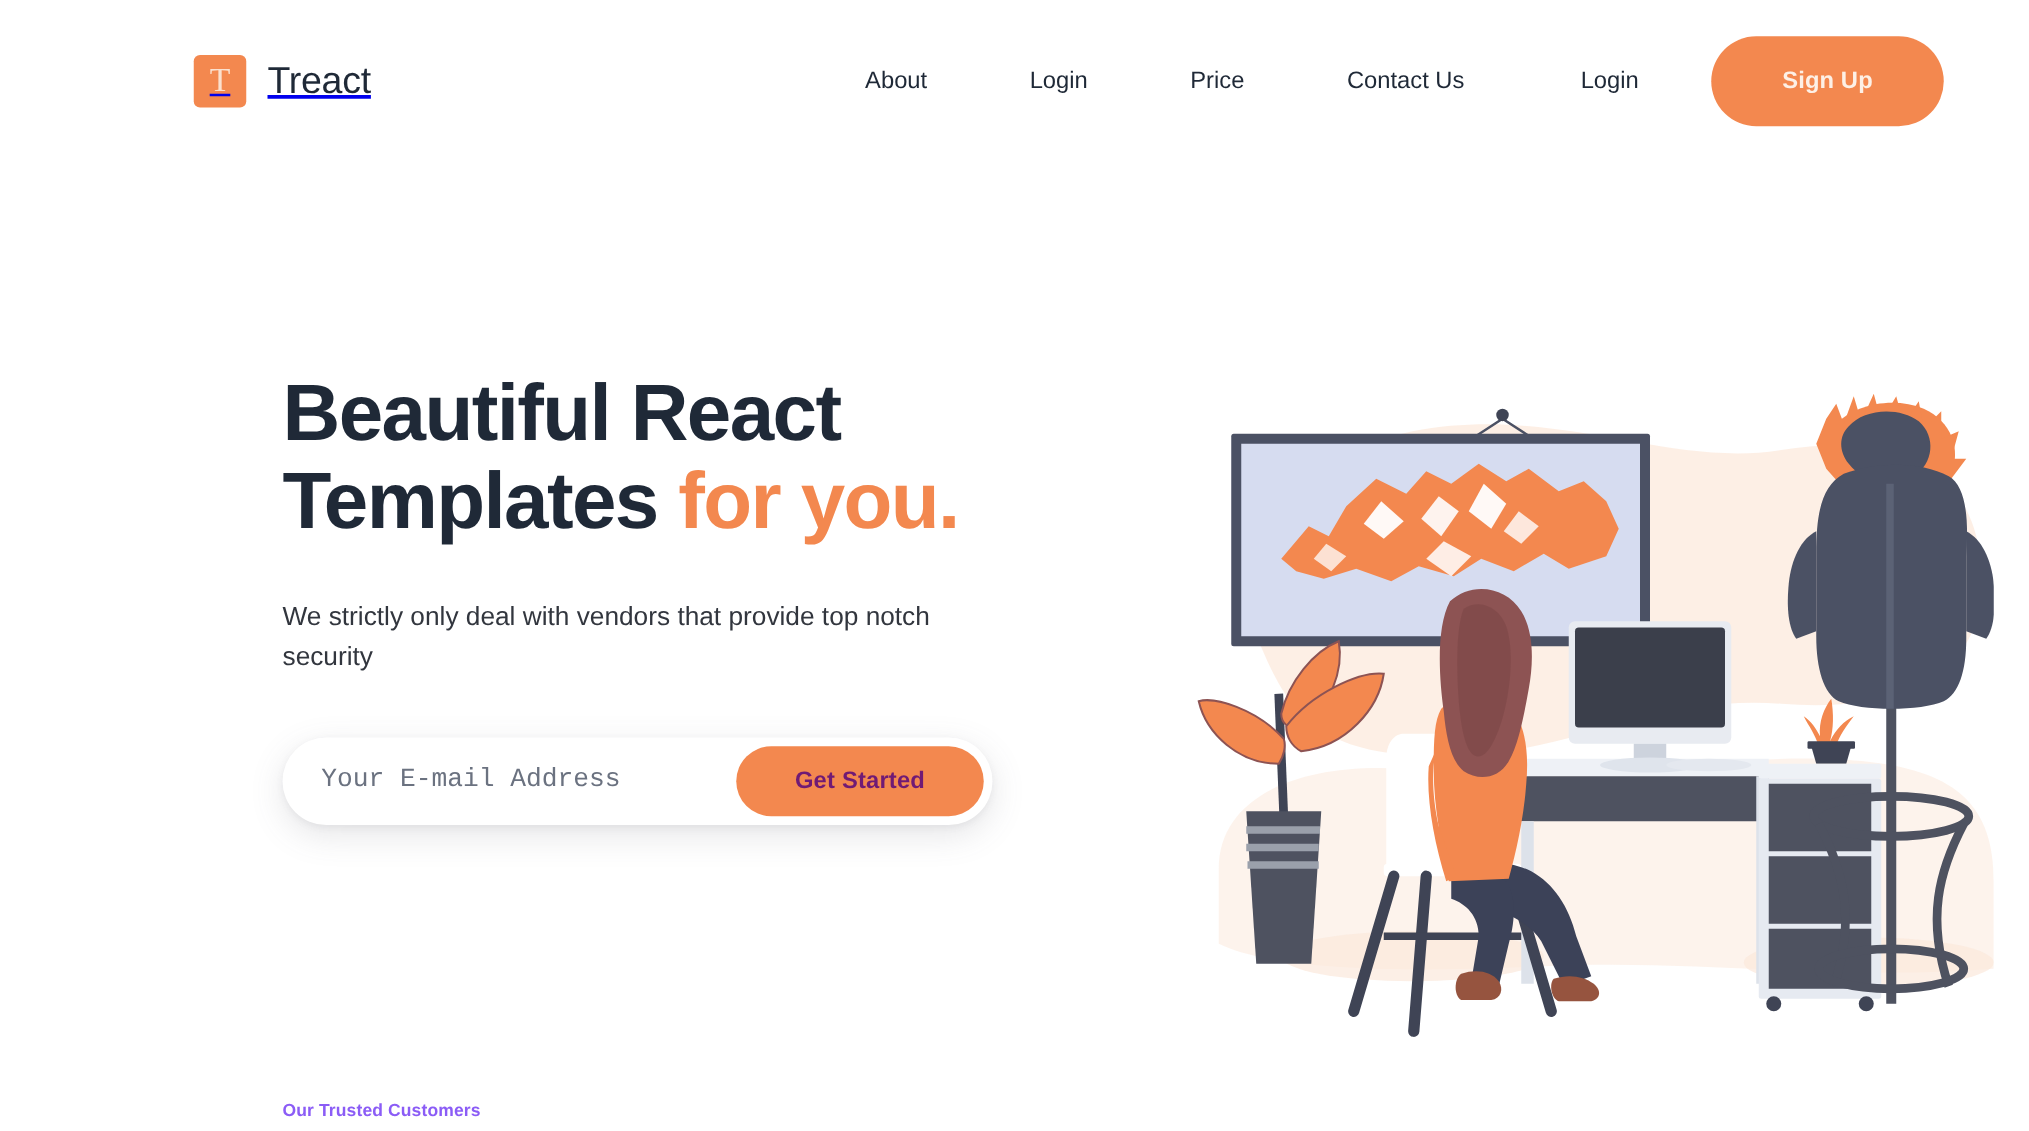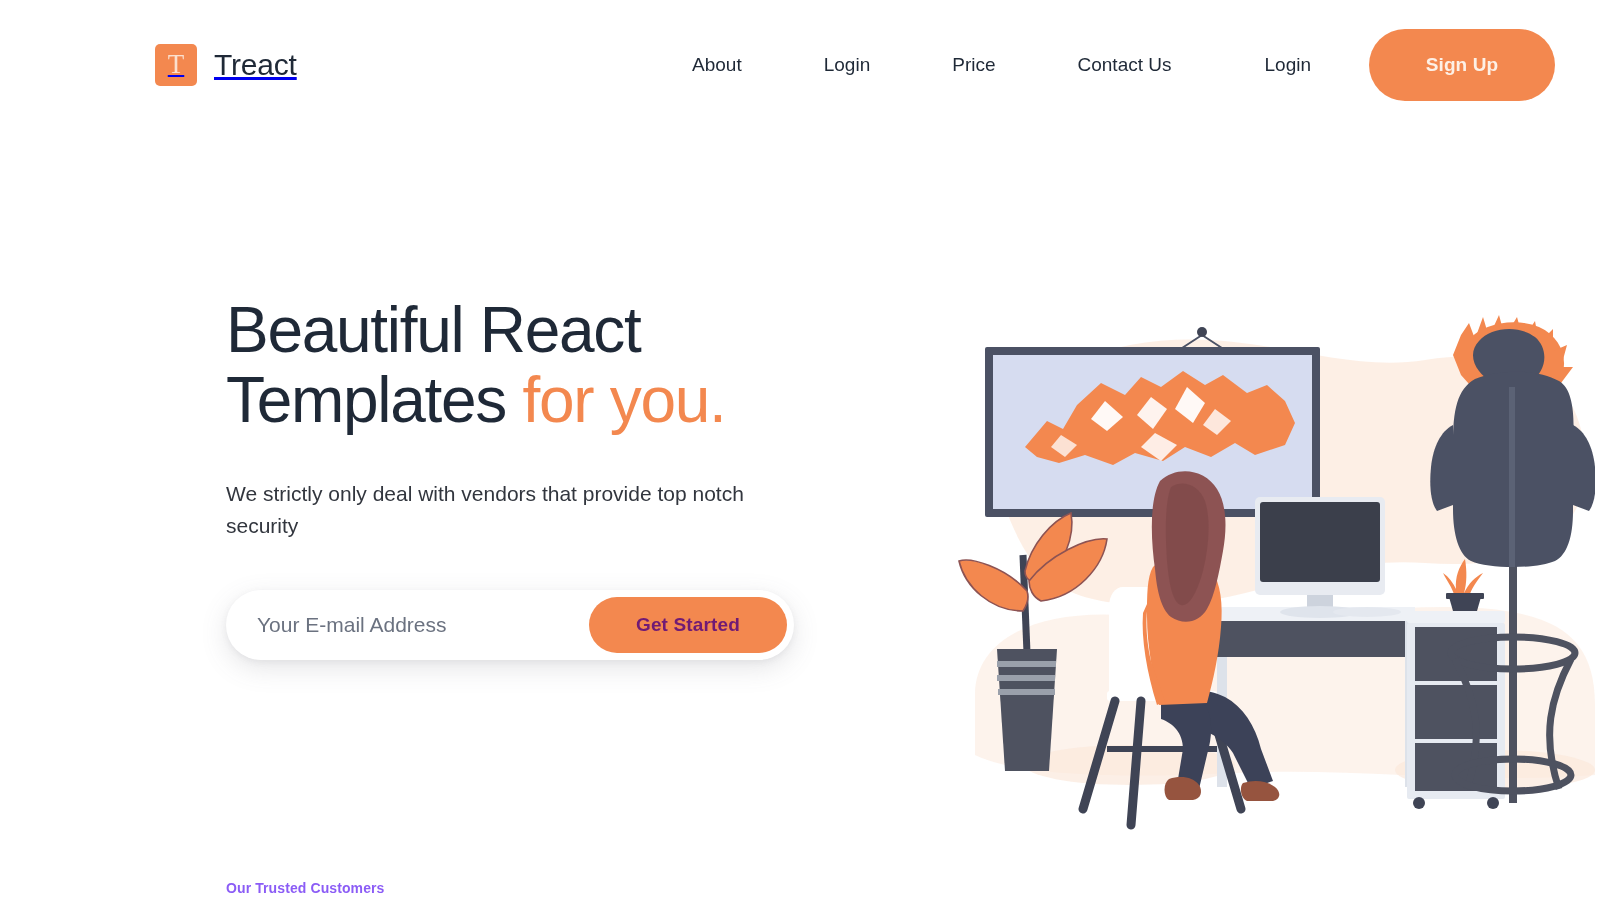--- a/index.html
+++ b/index.html
@@ -45,42 +45,42 @@
     padding:25px 0; width:186px; text-align:center;
     cursor:pointer; letter-spacing:0.1px;
   }
 
   
   .hero { position:absolute; top:130px; left:0; width:1623px; height:775px; }
 
   .hero-left { position:absolute; left:226px; top:165px; width:620px; }
 
   .headline {
-    font-size:64px; line-height:1.1; font-weight:400;
+    font-size:64px; line-height:1.1; font-weight:700;
     color:#1f2937; letter-spacing:-1.3px;
   }
   .headline .accent { color:#f3884f; }
 
   .subtitle {
     margin-top:42px;
     font-size:21px; line-height:1.55; color:#32363e; max-width:560px;
     font-weight:400;
   }
 
   
   .email-form {
     margin-top:47px; position:relative;
     width:568px; height:70px;
     background:#ffffff; border-radius:999px;
     box-shadow:0 8px 26px rgba(100,100,111,0.17), 0 2px 6px rgba(100,100,111,0.08);
     display:flex; align-items:center; padding:0 7px 0 0;
   }
   .email-input {
     flex:1; border:none; outline:none; background:transparent;
-    font-family:Liberation Sans, sans-serif;
+    font-family:Liberation Mono, monospace;
     font-size:21px; color:#0f766e;
     padding-left:31px; height:100%;
   }
   .email-input::placeholder { color:#6b7280; opacity:1; }
   .get-started-btn {
     background:#f3884f; color:#701a75;
     border:none; border-radius:999px; cursor:pointer;
     font-family:"Liberation Sans", sans-serif;
     font-size:19px; font-weight:700;
     width:198px; height:56px; letter-spacing:0.15px;

